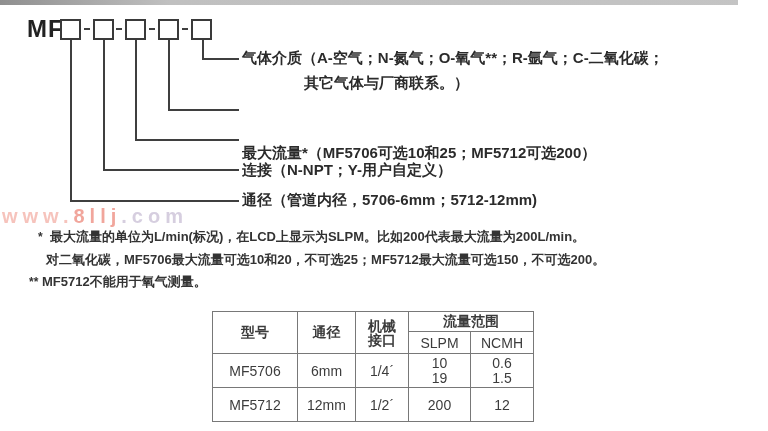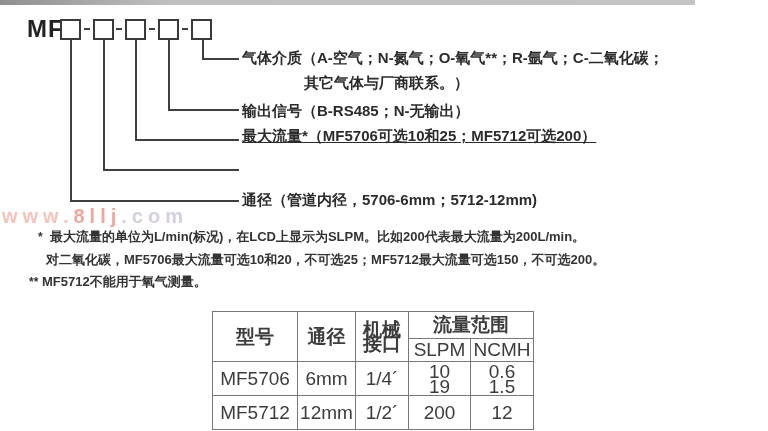--- a/index.html
+++ b/index.html
@@ -1,18 +1,18 @@
 <!DOCTYPE html>
 <html><head>
 <meta charset="utf-8">
 <style>
   html,body{margin:0;padding:0;background:#ffffff;}
   .page{
     position:relative;width:695px;height:431px;overflow:hidden;background:#ffffff;
-    font-family:"Liberation Sans","DejaVu Sans",sans-serif;color:#2e2e2e;
+    font-family:"Liberation Sans","DejaVu Sans",sans-serif;color:#2e2e2e;padding-left:43px;
   }
   .topbar{position:absolute;left:0;top:0;width:768px;height:5px;
     background:linear-gradient(to right,#8f8f8f 0%,#c0c0c0 22%,#c4c4c4 100%);}
   .rightbar{position:absolute;top:0;left:759px;width:9px;height:431px;background:#cacaca;}
 
   
   .mf-prefix{position:absolute;left:27px;top:15px;font-size:24px;font-weight:600;color:#222;letter-spacing:1px;}
   .code-box{position:absolute;top:19px;width:17px;height:17px;border:2px solid #3a3a3a;background:#fff;}
   .b1{left:60px}.b2{left:93px}.b3{left:125px}.b4{left:158px}.b5{left:191px}
   .dash{position:absolute;top:28px;width:6px;height:2px;background:#3f3f3f;}
@@ -21,39 +21,39 @@
   .e-gas{left:202px;width:35px;height:18px;}
   .e-output{left:168px;width:69px;height:69px;}
   .e-maxflow{left:135px;width:102px;height:99px;}
   .e-connection{left:103px;width:134px;height:129px;}
   .e-diameter{left:70px;width:167px;height:160px;}
 
   .spec-label{position:absolute;left:242px;font-size:15px;font-weight:600;color:#2b2b2b;white-space:nowrap;line-height:16px;text-align:center;}
   .l-gas1{top:50px;}
   .l-gas2{left:304px;top:75px;}
   .l-output{top:103px;}
-  .l-maxflow{top:128px;text-decoration:underline;}
+  .l-maxflow{top:145px;}
   .l-connection{top:162px;}
   .l-diameter{top:192px;}
 
   
   .watermark{position:absolute;left:2px;top:205px;font-size:20px;font-weight:bold;
     letter-spacing:5px;white-space:nowrap;opacity:0.8;}
   .wm1{color:#f4b5ac;}.wm2{color:#ee9084;}.wm3{color:#ccc3d8;}
 
   
   .footnote{position:absolute;font-size:13px;font-weight:600;color:#333;white-space:nowrap;line-height:15px;}
   .fn-marker{font-size:12px;font-weight:700;}
   .fn1{left:38px;top:229px;}
   .fn2{left:46px;top:252px;}
   .fn3{left:29px;top:274px;}
 
   
   .spec-table{position:absolute;left:212px;top:311px;border-collapse:collapse;table-layout:fixed;
-    font-size:19px;color:#3c3c3c;}
+    font-size:14px;color:#3c3c3c;}
   .spec-table td{border:1px solid #787878;text-align:center;vertical-align:middle;padding:0;background:#fff;}
   .r-head1 td{height:19px;font-weight:600;}
   .r-head2 td{height:21px;}
   .r-data td{height:33px;}
   .mech-cell div{line-height:14px;}
   .two-line div{line-height:15px;}
 </style>
 </head>
 <body>
 
@@ -74,22 +74,22 @@
   <div class="dash d4"></div>
 
   <div class="elbow e-gas"></div>
   <div class="elbow e-output"></div>
   <div class="elbow e-maxflow"></div>
   <div class="elbow e-connection"></div>
   <div class="elbow e-diameter"></div>
 
   <div class="spec-label l-gas1">气体介质（A-空气；N-氮气；O-氧气**；R-氩气；C-二氧化碳；</div>
   <div class="spec-label l-gas2">其它气体与厂商联系。）</div>
-  <div class="spec-label l-output">输出信号（B-RS485；N-无输出）</div>
   <div class="spec-label l-maxflow">最大流量*（MF5706可选10和25；MF5712可选200）</div>
+  <div class="spec-label l-connection">连接（N-NPT；Y-用户自定义）</div>
   <div class="spec-label l-diameter">通径（管道内径，5706-6mm；5712-12mm)</div>
 
   <div class="watermark"><span class="wm1">www.</span><span class="wm2">8llj</span><span class="wm3">.com</span></div>
 
   <div class="footnote fn1"><span class="fn-marker">*</span>&nbsp;&nbsp;<span>最大流量的单位为L/min(标况)，在LCD上显示为SLPM。比如200代表最大流量为200L/min。</span></div>
   <div class="footnote fn2"><span>对二氧化碳，MF5706最大流量可选10和20，不可选25；MF5712最大流量可选150，不可选200。</span></div>
   <div class="footnote fn3"><span class="fn-marker">**</span>&nbsp;<span>MF5712不能用于氧气测量。</span></div>
 
   <table class="spec-table">
     <colgroup>

